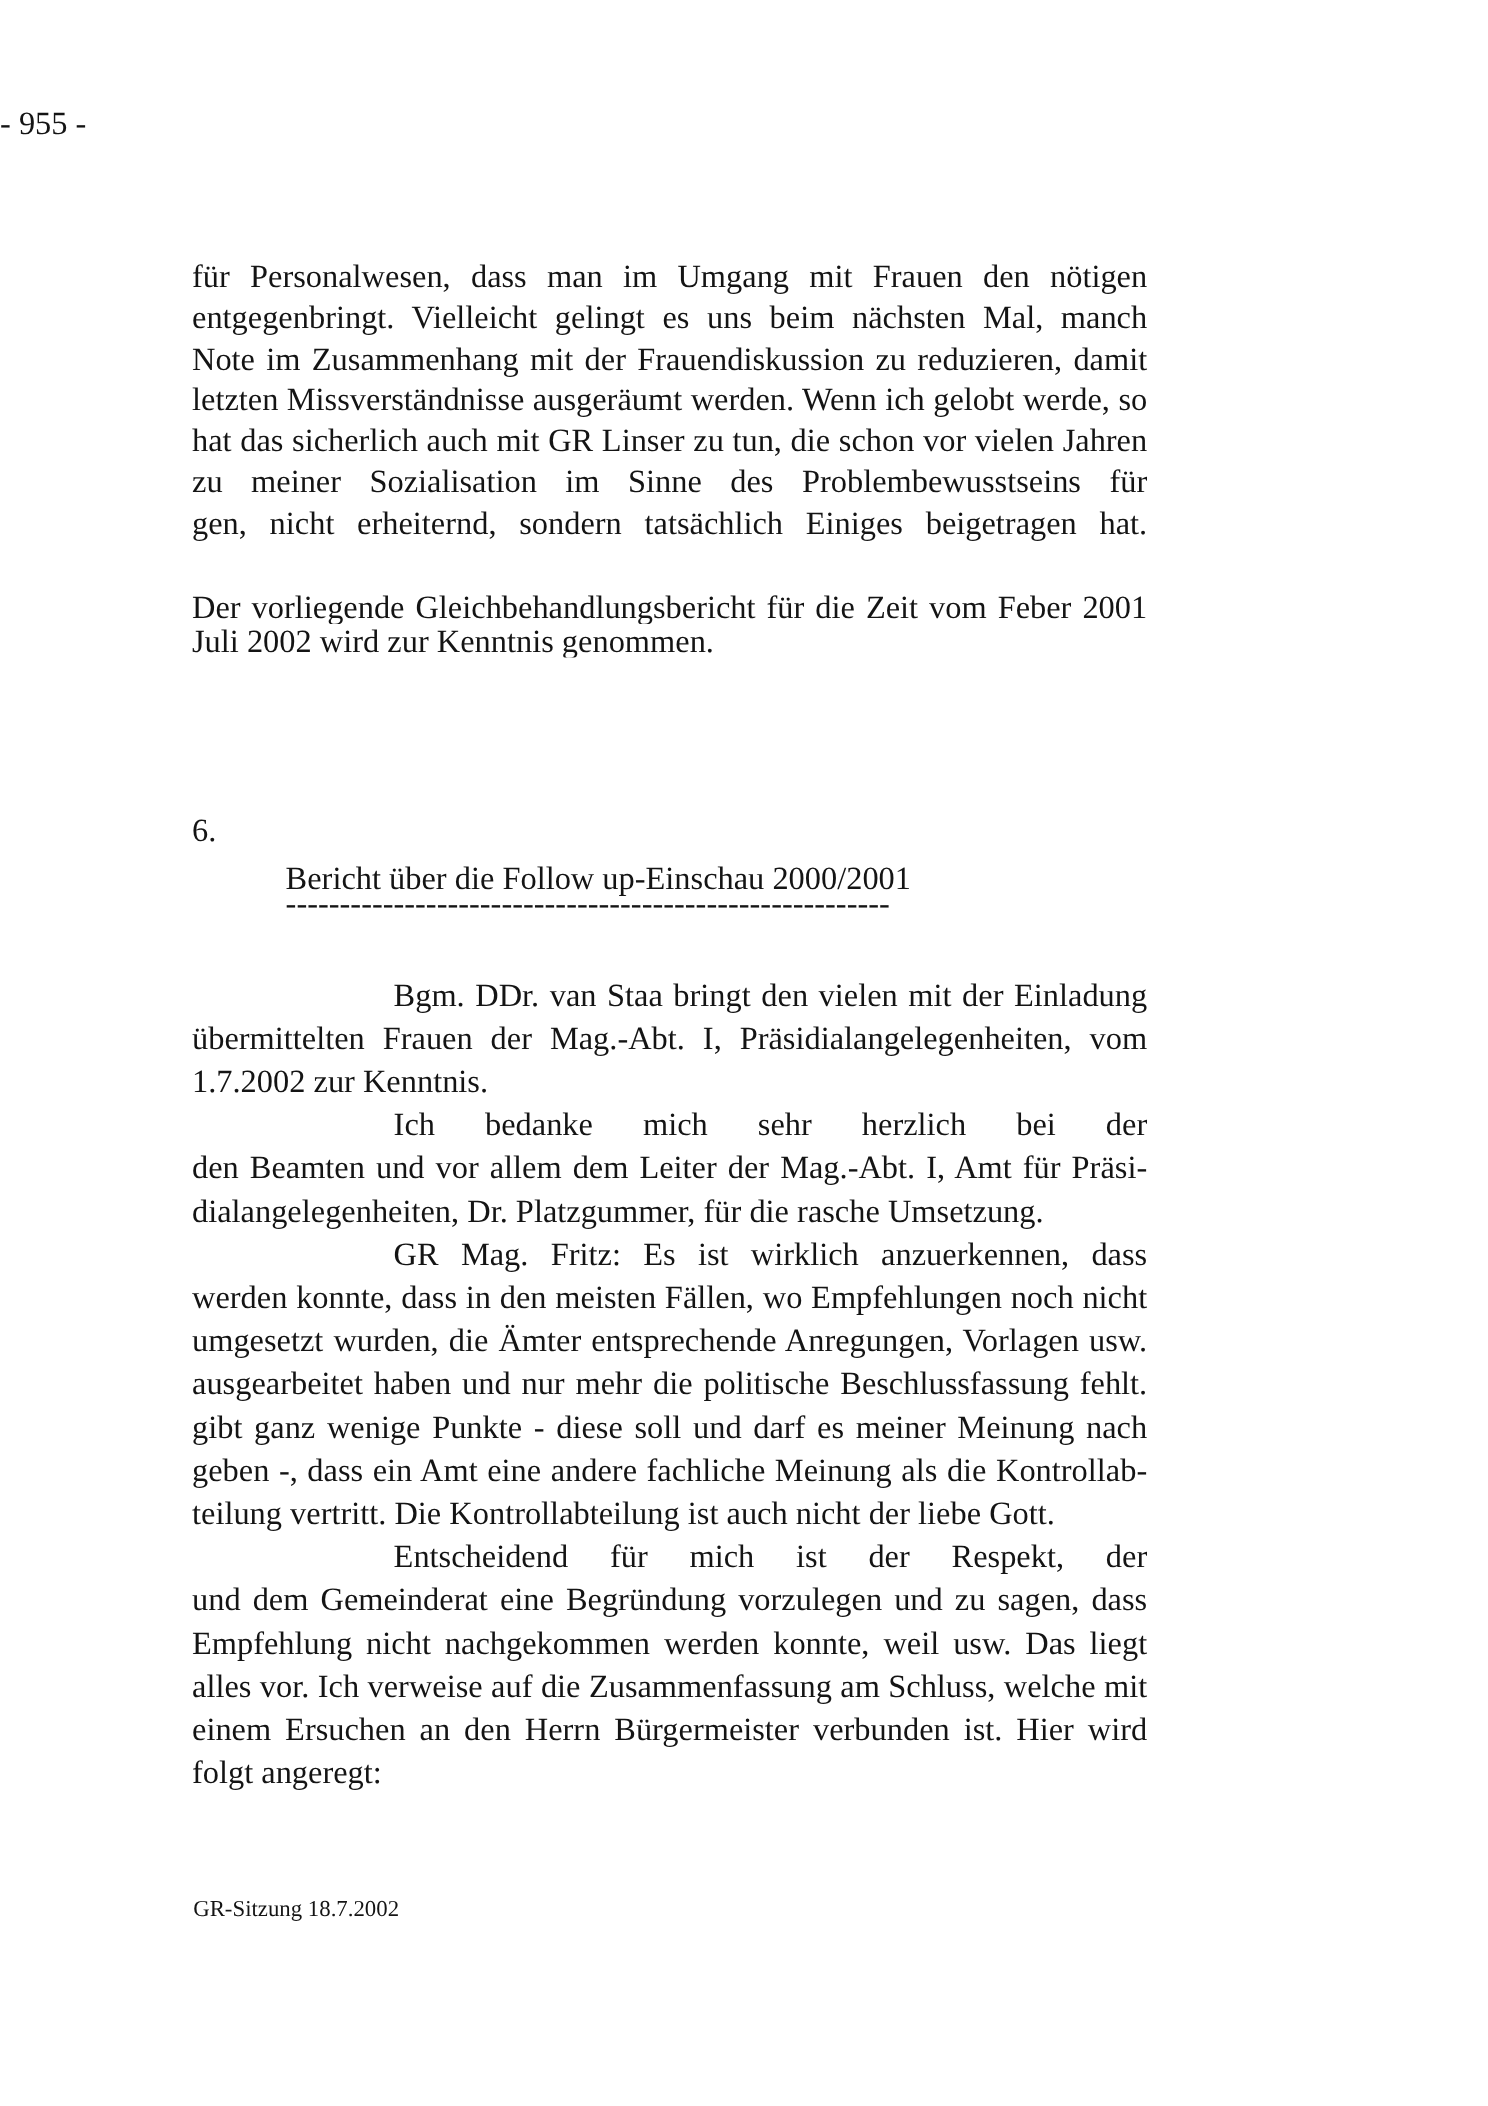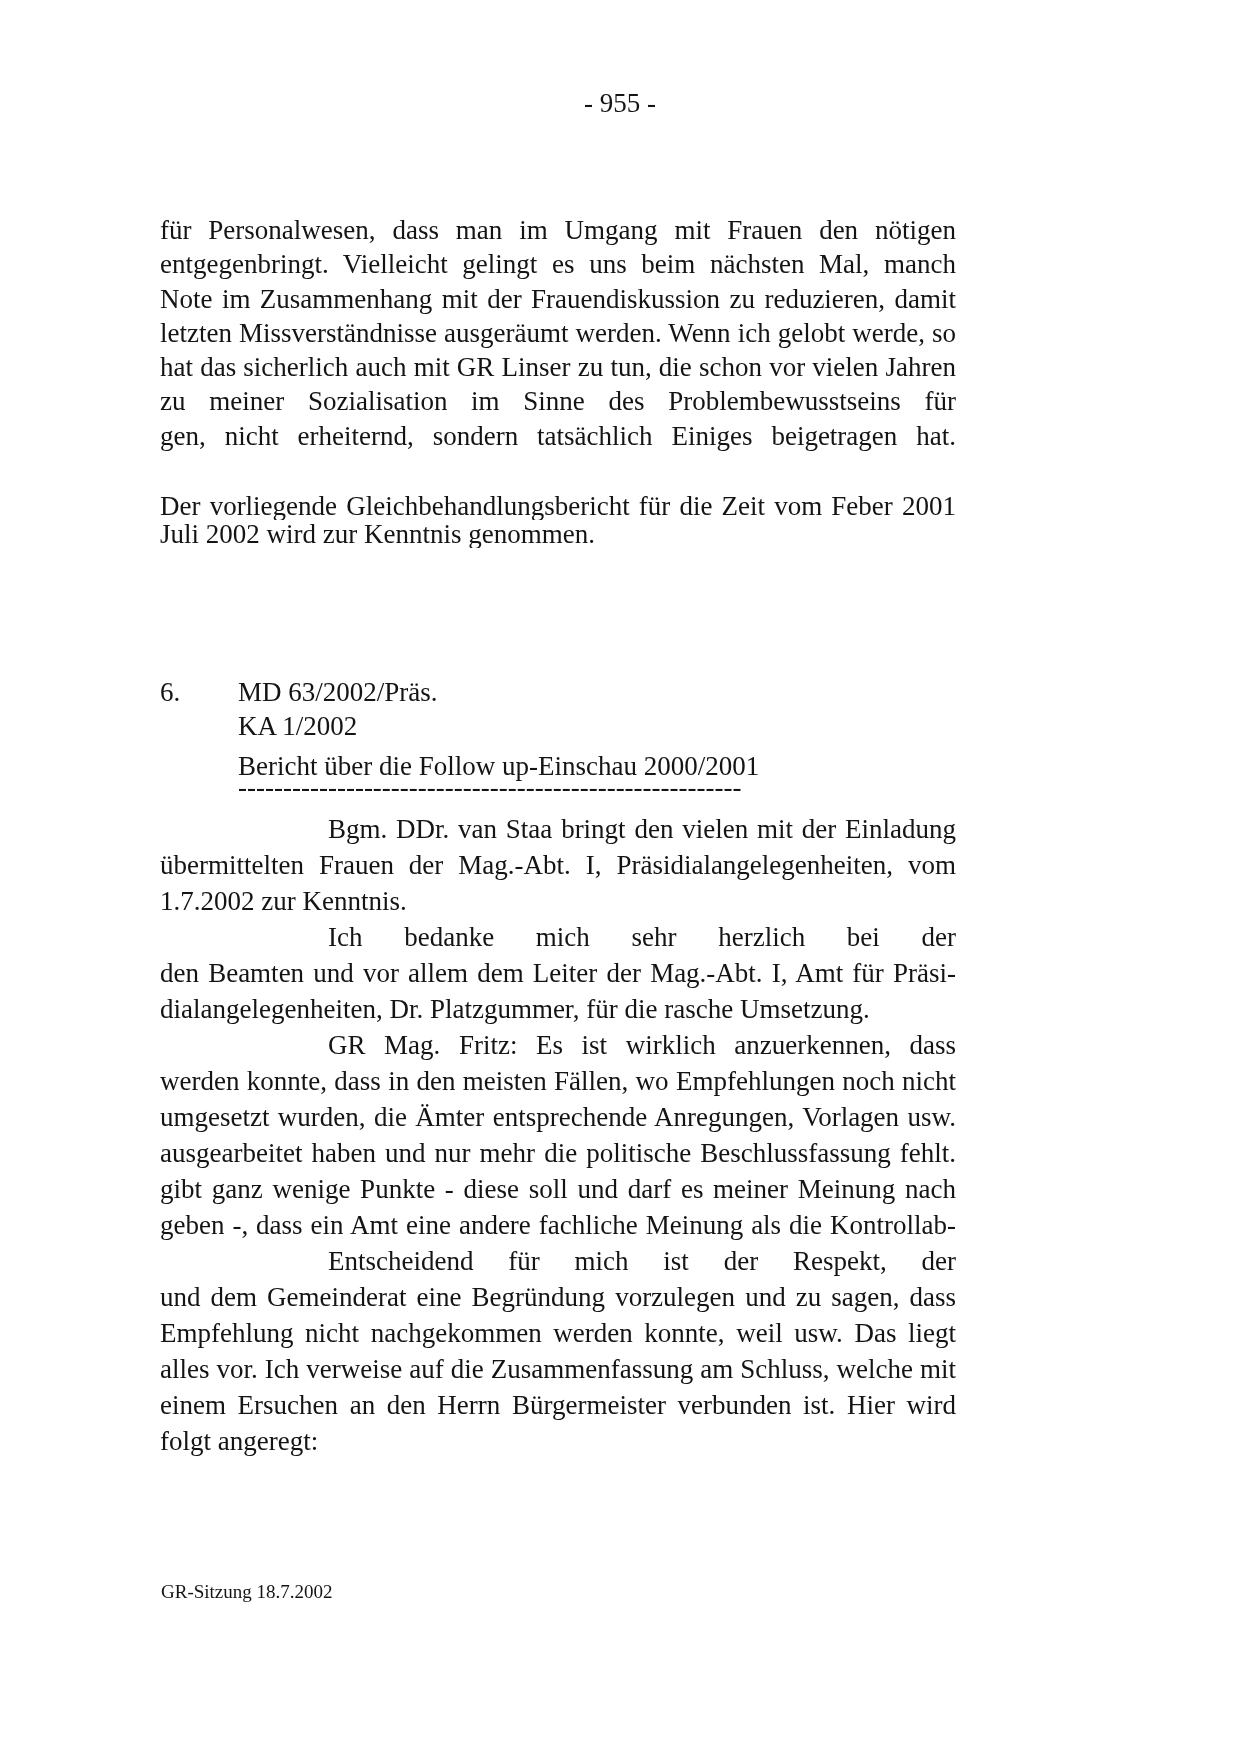--- a/index.html
+++ b/index.html
@@ -18,21 +18,21 @@
     width: 1240px;
     height: 1755px;
     background: #ffffff;
     overflow: hidden;
   }
   .page-number {
     position: absolute;
     top: 86px;
     left: 0;
     width: 1240px;
-    text-align: center;
+    text-align: left;
     font-size: 27px;
     line-height: 34px;
   }
   .col {
     position: absolute;
     left: 160px;
     width: 796px;
   }
   .line {
     text-align: justify;
@@ -115,44 +115,41 @@
   </div>
 
   <div class="col" id="p2">
     <div class="line">Der vorliegende Gleichbehandlungsbericht für die Zeit vom Feber 2001 bis</div>
     <div class="line last">Juli 2002 wird zur Kenntnis genommen.</div>
   </div>
 
   <div class="col" id="agenda">
     <div class="agenda-row">
       <div class="agenda-num">6.</div>
-      <div class="agenda-refs">
-        <div>MD 63/2002/Präs.</div>
-        <div>KA 1/2002</div>
-      </div>
     </div>
     <div class="agenda-title">Bericht über die Follow up-Einschau 2000/2001</div>
     <div class="agenda-dashes">--------------------------------------------------------</div>
   </div>
 
   <div class="col" id="speech">
     <div class="line indent"><span class="speaker">Bgm. DDr. van Staa</span><span> bringt den vielen mit der Einladung</span></div>
     <div class="line">übermittelten Frauen der Mag.-Abt. I, Präsidialangelegenheiten, vom</div>
     <div class="line last">1.7.2002 zur Kenntnis.</div>
 
     <div class="line indent">Ich bedanke mich sehr herzlich bei der Magistratsdirektion,</div>
     <div class="line">den Beamten und vor allem dem Leiter der Mag.-Abt. I, Amt für Präsi-</div>
     <div class="line last">dialangelegenheiten, Dr. Platzgummer, für die rasche Umsetzung.</div>
 
     <div class="line indent"><span class="speaker">GR Mag. Fritz:</span><span> Es ist wirklich anzuerkennen, dass klargelegt</span></div>
     <div class="line">werden konnte, dass in den meisten Fällen, wo Empfehlungen noch nicht</div>
     <div class="line">umgesetzt wurden, die Ämter entsprechende Anregungen, Vorlagen usw.</div>
     <div class="line">ausgearbeitet haben und nur mehr die politische Beschlussfassung fehlt. Es</div>
     <div class="line">gibt ganz wenige Punkte - diese soll und darf es meiner Meinung nach auch</div>
     <div class="line">geben -, dass ein Amt eine andere fachliche Meinung als die Kontrollab-</div>
+    <div class="line last">teilung vertritt. Die Kontrollabteilung ist auch nicht der liebe Gott.</div>
 
     <div class="line indent">Entscheidend für mich ist der Respekt, der Kontrollabteilung</div>
     <div class="line">und dem Gemeinderat eine Begründung vorzulegen und zu sagen, dass der</div>
     <div class="line">Empfehlung nicht nachgekommen werden konnte, weil usw. Das liegt jetzt</div>
     <div class="line">alles vor. Ich verweise auf die Zusammenfassung am Schluss, welche mit</div>
     <div class="line">einem Ersuchen an den Herrn Bürgermeister verbunden ist. Hier wird wie</div>
     <div class="line last">folgt angeregt:</div>
   </div>
 
   <div class="footer">GR-Sitzung 18.7.2002</div>

